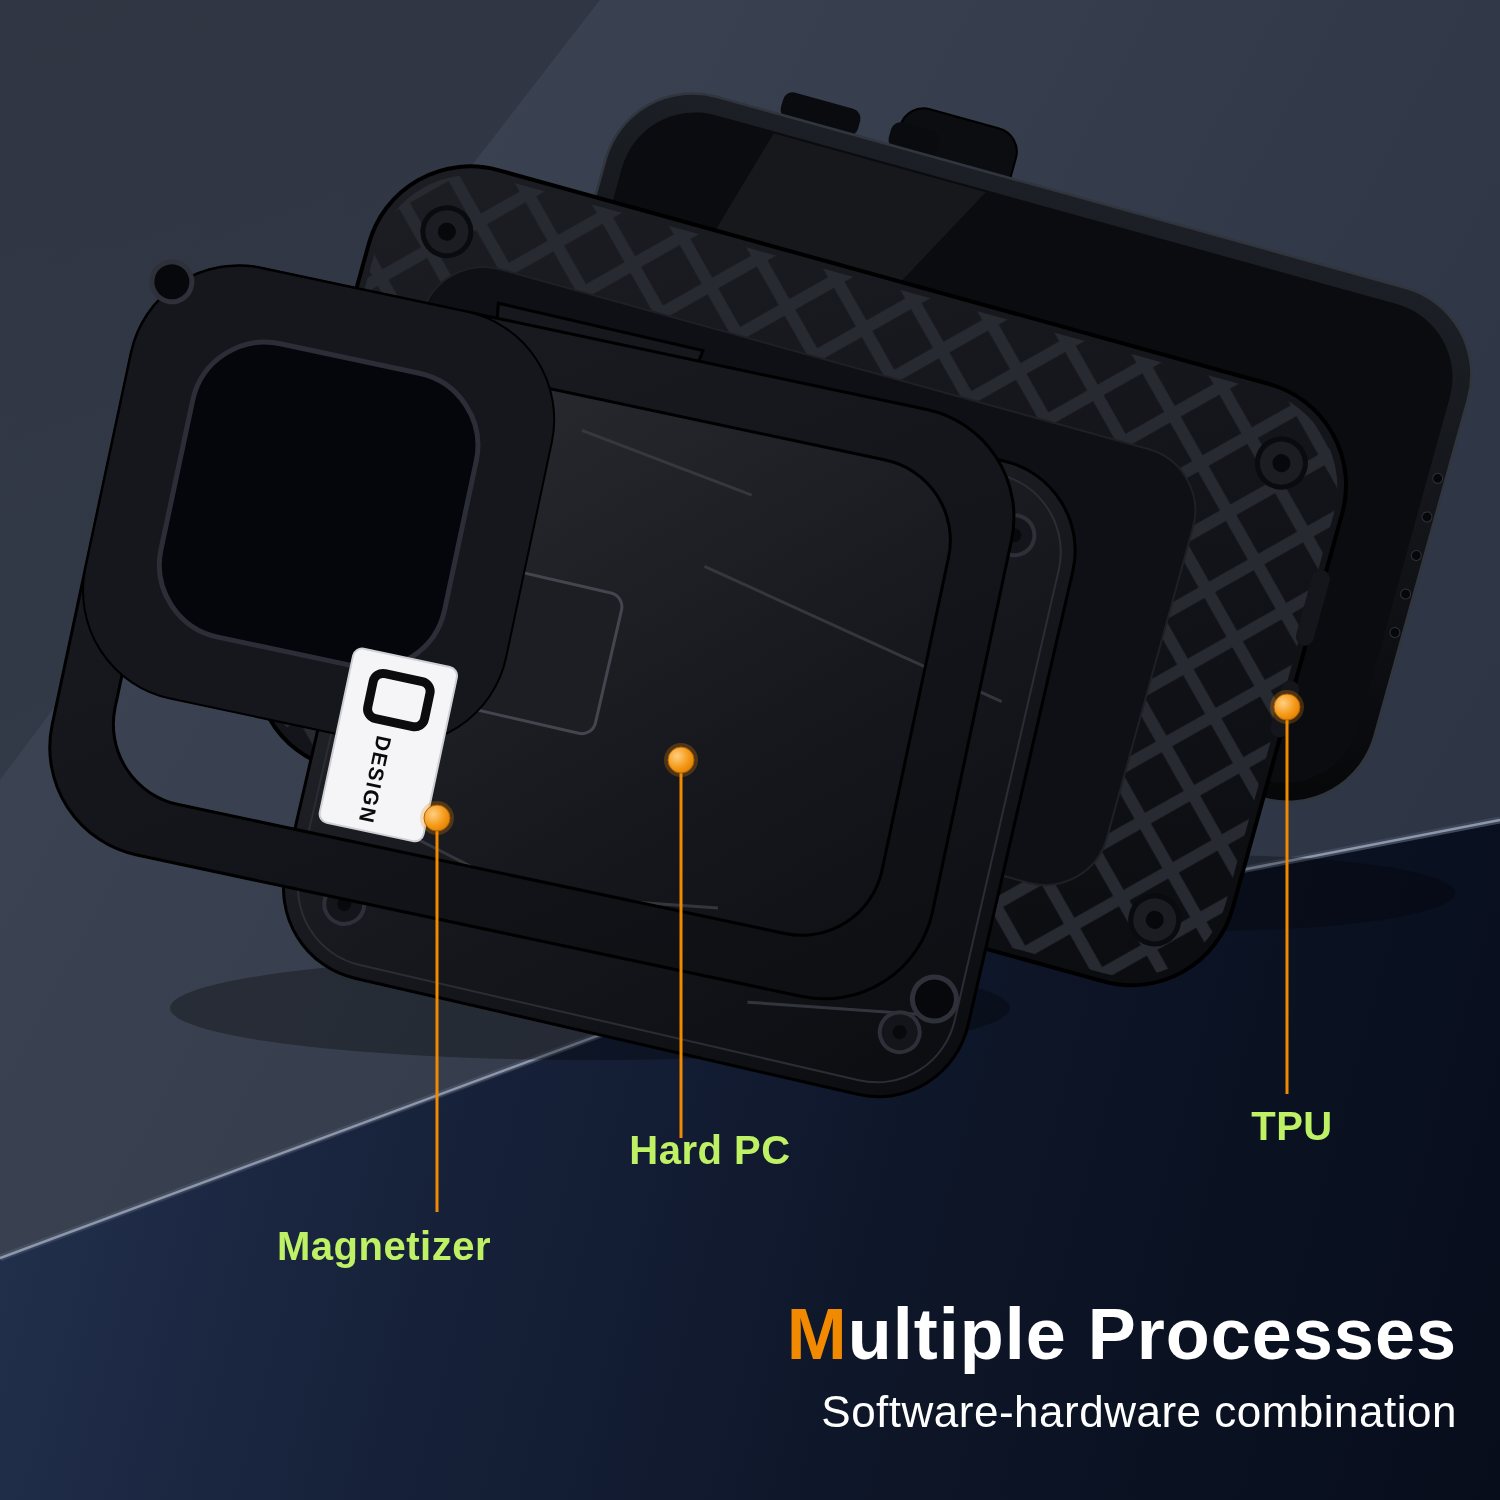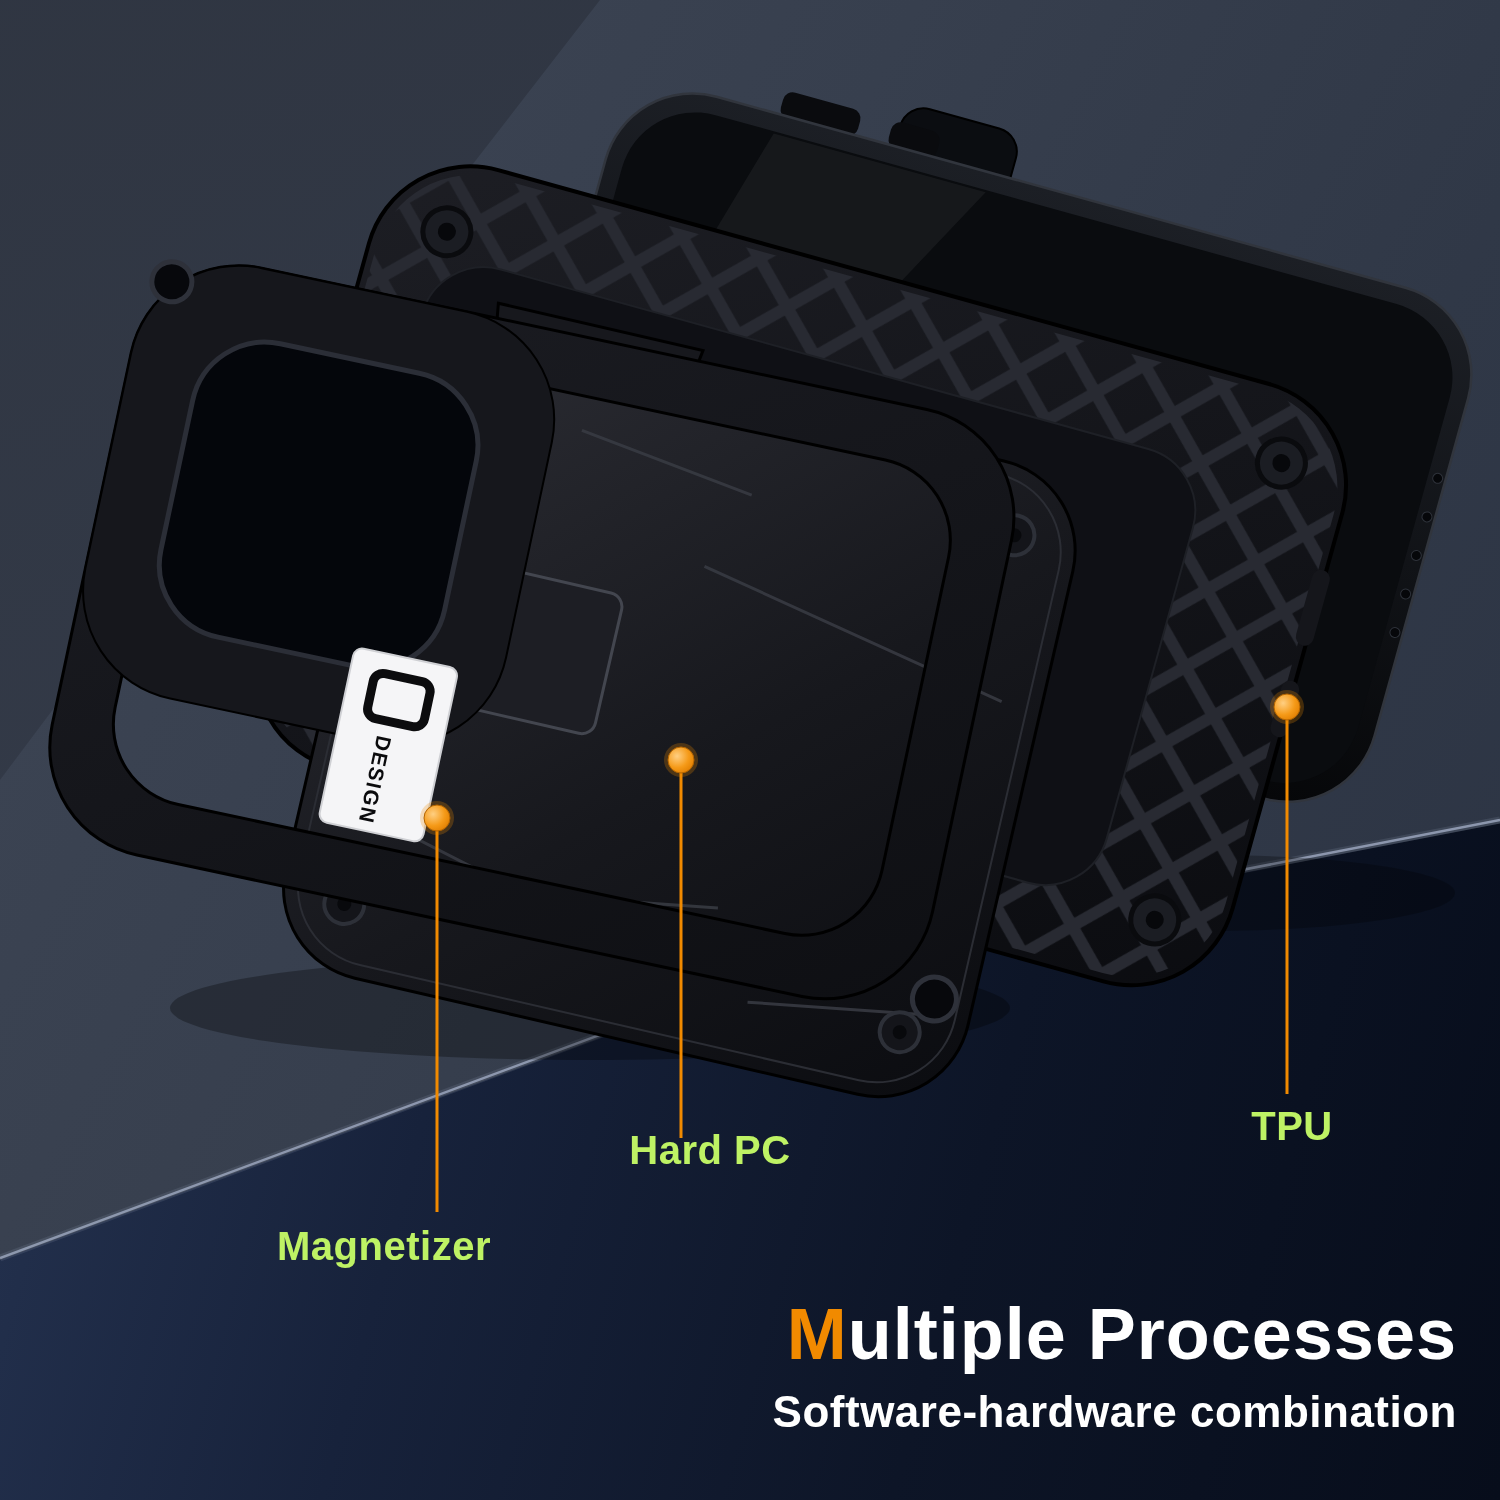--- a/index.html
+++ b/index.html
@@ -12,21 +12,21 @@
   .bg-front{position:absolute;inset:0;
     background:linear-gradient(105deg,#2b3a59 0%,#17223b 38%,#0d1527 68%,#070d1b 100%);
     -webkit-clip-path:polygon(0 84%,55.3% 63.5%,100% 54.9%,100% 100%,0 100%);
     clip-path:polygon(0 84%,55.3% 63.5%,100% 54.9%,100% 100%,0 100%)}
   .scene-svg{position:absolute;left:0;top:0}
   .callout-label{position:absolute;transform:translateX(-50%);color:#bef264;font-weight:bold;
     font-size:40px;letter-spacing:.5px;white-space:nowrap}
   .headline{position:absolute;right:43px;top:1298px;text-align:right;color:#fff}
   .headline .main{font-size:72px;font-weight:bold;letter-spacing:1px;line-height:1.02;white-space:nowrap}
   .headline .lead{color:#F18A00}
-  .headline .sub{font-size:44px;font-weight:bold;margin-top:16px;letter-spacing:.5px;white-space:nowrap}
+  .headline .sub{font-size:44px;font-weight:normal;margin-top:16px;letter-spacing:.5px;white-space:nowrap}
 </style>
 </head>
 <body>
 
 <div class="stage">
 
   <div class="bg-base"></div>
   <div class="bg-topleft"></div>
   <div class="bg-front"></div>
 

